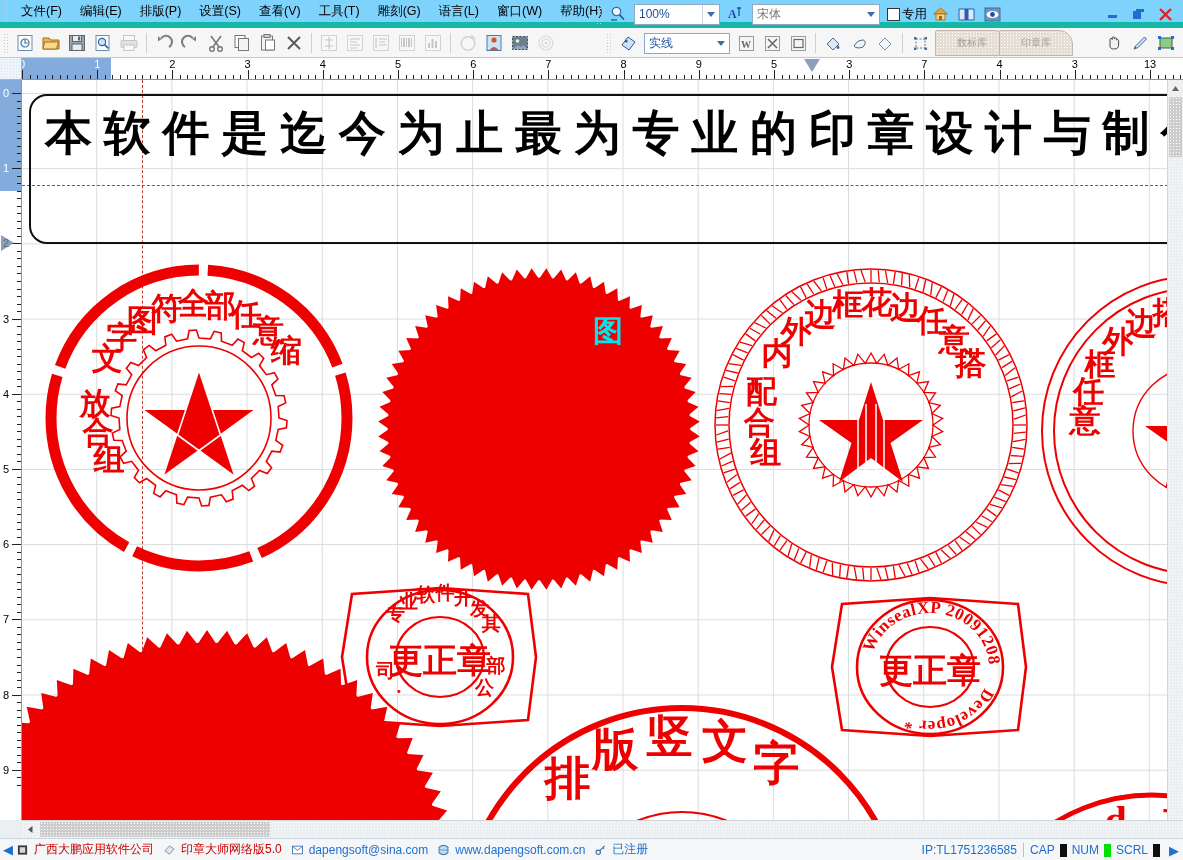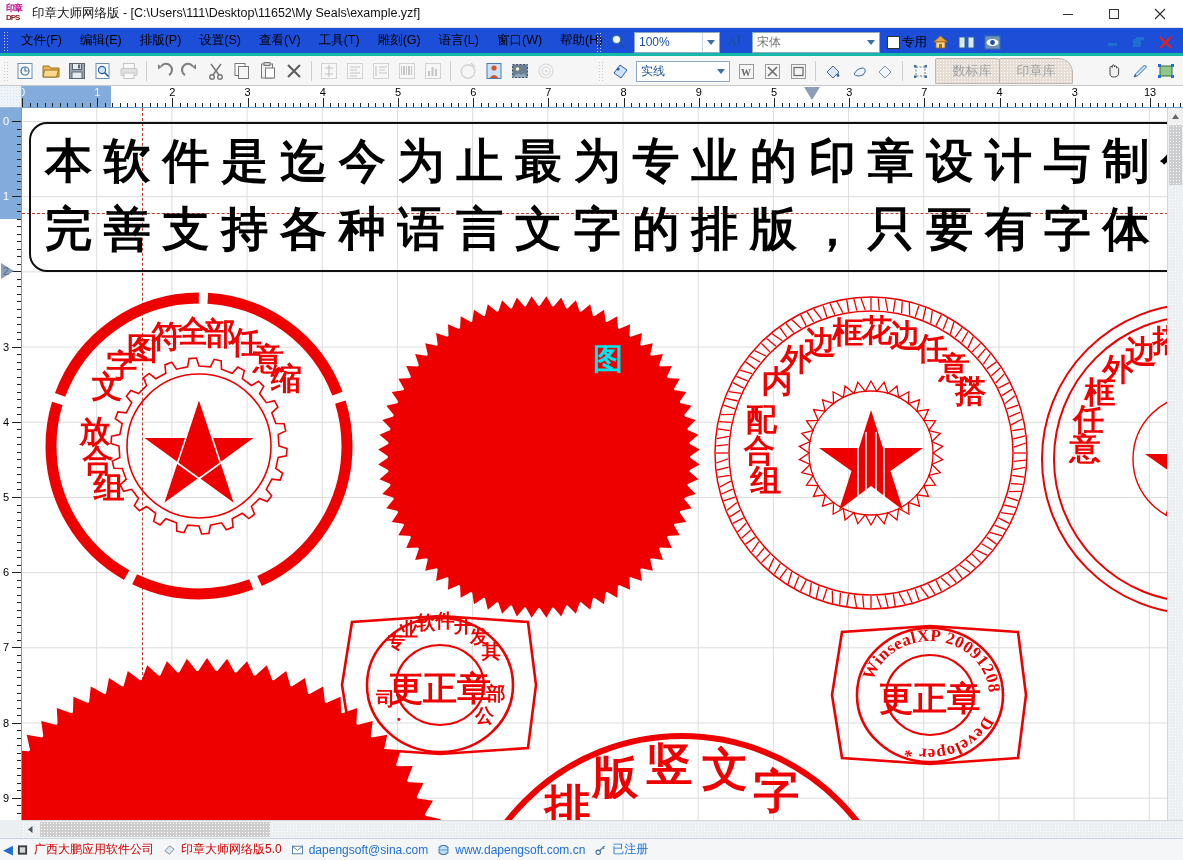--- a/index.html
+++ b/index.html
@@ -45,22 +45,22 @@
   .win-btn {
     width: 46px; display:flex; align-items:center; justify-content:center;
     color:#333; font-size: 13px; cursor: default;
   }
   .win-btn svg { display:block; }
 
   
   .menurow {
     height: 28px; flex: 0 0 28px;
     display: flex; align-items: center;
-    background: #1d4ed8;
-    border-bottom: 3px solid #14b8a6;
+    background: #7dd3fc;
+    border-bottom: 6px solid #14b8a6;
     position: relative;
   }
   .grip {
     width: 7px; height: 20px; margin: 0 2px 0 3px;
     background-image: radial-gradient(#c9c9c9 1px, transparent 1px);
     background-size: 3px 3px;
     flex: 0 0 7px;
   }
   .menu-item {
     padding: 4px 9px; font-size: 12.5px; color: #000;
@@ -105,21 +105,21 @@
     border-bottom: 1px solid #c8c8c8;
     position: relative;
   }
   .toolrow-right { position:absolute; right:0; top:0; height:30px; display:flex; align-items:center; }
   .libtab {
     height: 26px; min-width: 74px; margin-left:-10px;
     background: linear-gradient(#efe9e2,#e2dad0);
     border:1px solid #c0b6ab;
     border-radius: 2px 14px 0 0;
     display:flex;align-items:center;justify-content:center;
-    font-size:13px; color:#9e9e9e;
+    font-size:10px; color:#9e9e9e;
     background-image: radial-gradient(#ffffff 1px, transparent 1px);
     background-size: 3px 3px;
     background-color: #e6ded4;
     cursor: default;
   }
 
   
   .workarea { flex: 1 1 auto; display:flex; flex-direction:column; position:relative; background:#fff; }
   .hruler-row { display:flex; height:22px; flex:0 0 22px; }
   .corner-box {
@@ -238,44 +238,20 @@
   .led { width:7px;height:13px;background:#0e0e0e;margin:0 5px; }
   .led.on { background:#00e000; }
 
   svg.ic { display:block; }
 </style>
 </head>
 <body>
 
 <div id="app">
 
-  <div class="titlebar">
-    <div class="app-logo">
-      <div class="g1">印章</div>
-      <div class="g2">DPS</div>
-    </div>
-    <div class="title-text">印章大师网络版 - [C:\Users\111\Desktop\11652\My Seals\example.yzf]</div>
-    <div class="win-ctl">
-      <div class="win-btn">
-        <svg class="ic" width="12" height="12" viewBox="0 0 12 12">
-            <rect x="1" y="6" width="10" height="1" fill="#333"></rect>
-          </svg>
-      </div>
-      <div class="win-btn">
-        <svg class="ic" width="12" height="12" viewBox="0 0 12 12">
-            <rect x="1.5" y="1.5" width="9" height="9" fill="none" stroke="#333" stroke-width="1"></rect>
-          </svg>
-      </div>
-      <div class="win-btn">
-        <svg class="ic" width="12" height="12" viewBox="0 0 12 12">
-            <path d="M1 1 L11 11 M11 1 L1 11" stroke="#333" stroke-width="1.2"></path>
-          </svg>
-      </div>
-    </div>
-  </div>
 
   <div class="menurow">
     <div class="grip"></div>
     <div class="menu-item">文件(F)</div>
     <div class="menu-item">编辑(E)</div>
     <div class="menu-item">排版(P)</div>
     <div class="menu-item">设置(S)</div>
     <div class="menu-item">查看(V)</div>
     <div class="menu-item">工具(T)</div>
     <div class="menu-item">雕刻(G)</div>
@@ -504,21 +480,21 @@
     </div>
 
     <div class="toolrow-right">
       <div class="grip"></div>
       <div class="icon-btn">
         <svg class="ic" width="19" height="19" viewBox="0 0 19 19">
           <path d="M3 11 L9 3 L16 8 L10 16 Z" fill="#cfe2f5" stroke="#2b5ea8"></path>
           <circle cx="7.2" cy="7.2" r="1.4" fill="#2b5ea8"></circle>
         </svg>
       </div>
-      <div class="combo" style="width:94px">
+      <div class="combo" style="width:86px">
         <div class="val">实线</div>
         <div class="arrow" style="margin-left:auto;border-left:none"></div>
       </div>
 
       <div class="icon-btn">
         <svg class="ic" width="19" height="19" viewBox="0 0 19 19">
           <rect x="2.5" y="2.5" width="14" height="14" fill="#f5f5f5" stroke="#9a9a9a"></rect>
           <text x="4" y="13.5" font-size="10" font-family="Liberation Serif, serif" fill="#6a6a6a" font-weight="bold">W</text>
         </svg>
       </div>
@@ -888,21 +864,20 @@
           <div class="vmark" style="top: 163.4px;"></div>
         </div>
 
       <div class="canvas" id="canvas">
         <div class="grid"></div>
         <div class="guide-v" style="left:120px"></div>
         <div class="guide-h" style="top:105px"></div>
 
         <div class="textblock" style="left:7px; top:14px; width:1160px; height:150px;">
           <div class="textline" style="left:14px; top:6px; font-size:47px; letter-spacing:0px;">本 软 件 是 迄 今 为 止 最 为 专 业 的 印 章 设 计 与 制 作</div>
-          <div class="textline" style="left:14px; top:74px; font-size:47px; letter-spacing:0px;">完 善 支 持 各 种 语 言 文 字 的 排 版 ， 只 要 有 字 体</div>
         </div>
 
         <div class="seal" style="left:17px; top:178px;">
           <svg width="320" height="320" viewBox="0 0 320 320">
             <circle cx="160" cy="160" r="148" fill="none" stroke="#ee0000" stroke-width="11" stroke-dasharray="170 9 120 9 200 9 180 9"></circle>
             <circle cx="160" cy="160" r="72" fill="none" stroke="#ee0000" stroke-width="1.6"></circle>
             <g id="gear1" fill="none" stroke="#ee0000" stroke-width="1.6">
                 <path d="M240.0 160.0L248.0 162.6L247.4 169.9L239.2 171.4L236.8 182.5L236.8 182.5L243.7 187.3L241.1 194.1L232.8 193.2L227.3 203.3L227.3 203.3L232.6 209.8L228.2 215.6L220.5 212.4L212.4 220.5L212.4 220.5L215.6 228.2L209.8 232.6L203.3 227.3L193.2 232.8L193.2 232.8L194.1 241.1L187.3 243.7L182.5 236.8L171.4 239.2L171.4 239.2L169.9 247.4L162.6 248.0L160.0 240.0L148.6 239.2L148.6 239.2L144.9 246.7L137.8 245.1L137.5 236.8L126.8 232.8L126.8 232.8L121.1 238.9L114.7 235.4L116.7 227.3L107.6 220.5L107.6 220.5L100.4 224.7L95.3 219.6L99.5 212.4L92.7 203.3L92.7 203.3L84.6 205.3L81.1 198.9L87.2 193.2L83.2 182.5L83.2 182.5L74.9 182.2L73.3 175.1L80.8 171.4L80.0 160.0L80.0 160.0L72.0 157.4L72.6 150.1L80.8 148.6L83.2 137.5L83.2 137.5L76.3 132.7L78.9 125.9L87.2 126.8L92.7 116.7L92.7 116.7L87.4 110.2L91.8 104.4L99.5 107.6L107.6 99.5L107.6 99.5L104.4 91.8L110.2 87.4L116.7 92.7L126.8 87.2L126.8 87.2L125.9 78.9L132.7 76.3L137.5 83.2L148.6 80.8L148.6 80.8L150.1 72.6L157.4 72.0L160.0 80.0L171.4 80.8L171.4 80.8L175.1 73.3L182.2 74.9L182.5 83.2L193.2 87.2L193.2 87.2L198.9 81.1L205.3 84.6L203.3 92.7L212.4 99.5L212.4 99.5L219.6 95.3L224.7 100.4L220.5 107.6L227.3 116.7L227.3 116.7L235.4 114.7L238.9 121.1L232.8 126.8L236.8 137.5L236.8 137.5L245.1 137.8L246.7 144.9L239.2 148.6L240.0 160.0Z"></path>
               </g>
             <path d="M160 112 L173.5 152 L216 152 L181.5 177 L195 218 L160 193 L125 218 L138.5 177 L104 152 L146.5 152 Z" fill="#ee0000"></path>
@@ -1289,14 +1264,25 @@
     <div class="sb-item">
       <div class="ic">
         <svg class="ic" width="12" height="12" viewBox="0 0 12 12">
             <circle cx="3.5" cy="8.5" r="2.4" fill="none" stroke="#3a6ea5" stroke-width="1.2"></circle>
             <path d="M5.2 6.8 L10.5 1.5 M8.7 3.3 L10 4.6" stroke="#3a6ea5" stroke-width="1.2"></path>
           </svg>
       </div>
       <span class="sb-blue">已注册</span>
     </div>
 
+    <div class="sb-right">
+      <span class="sb-blue">IP:TL1751236585</span>
+      <div class="sb-sep"></div>
+      <span class="sb-blue">CAP</span>
+      <div class="led"></div>
+      <span class="sb-blue">NUM</span>
+      <div class="led on"></div>
+      <span class="sb-blue">SCRL</span>
+      <div class="led"></div>
+      <div class="sb-arrow-r">▶</div>
+    </div>
   </div>
 </div>
 
 </body></html>

